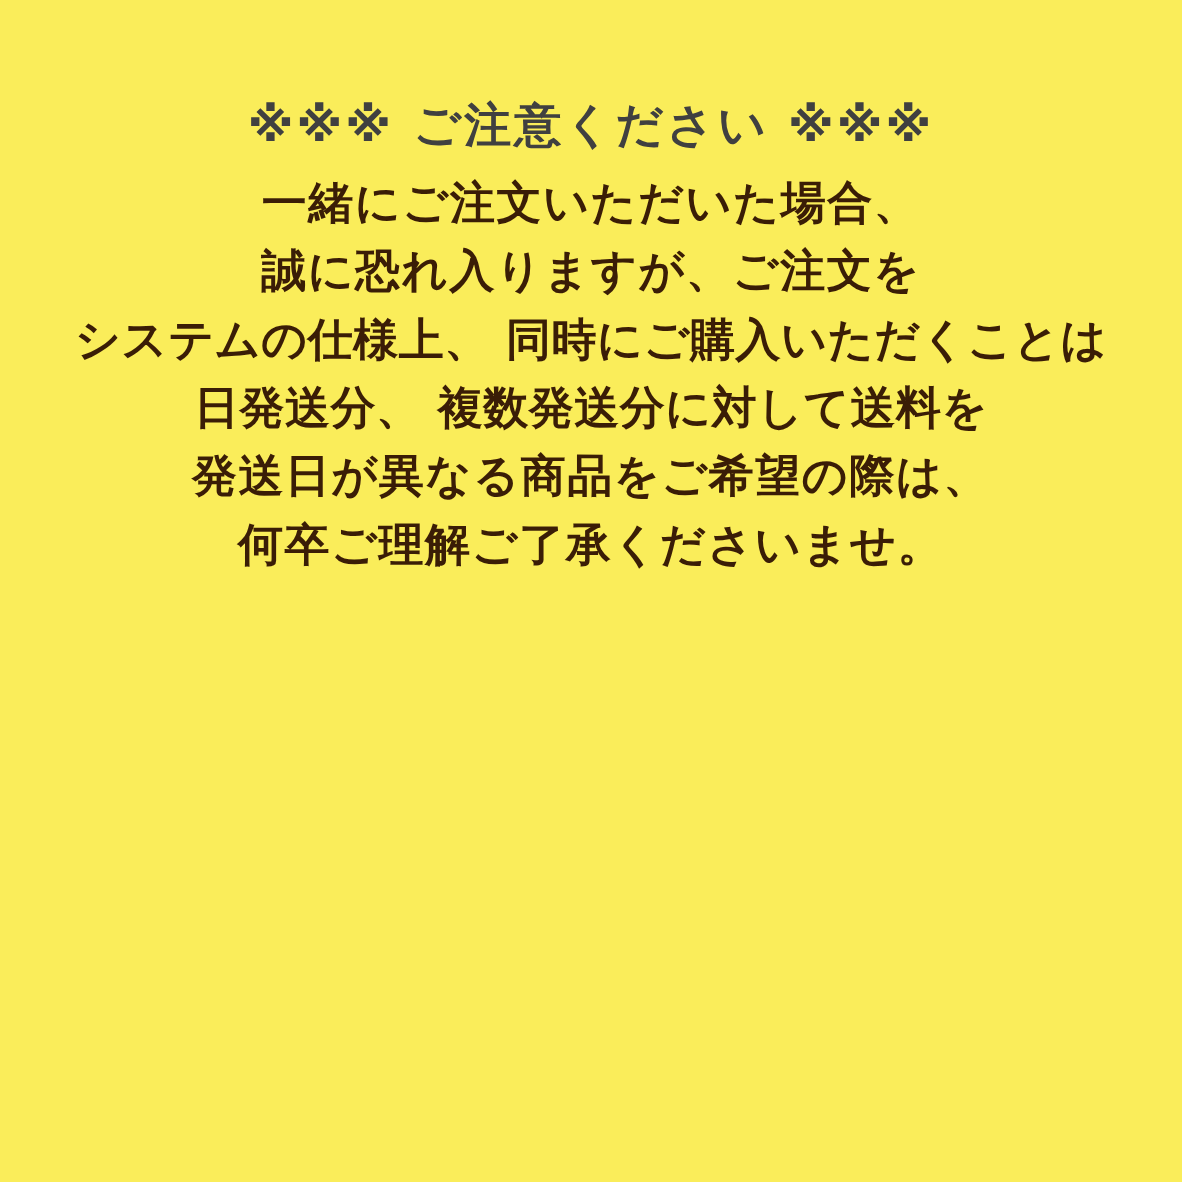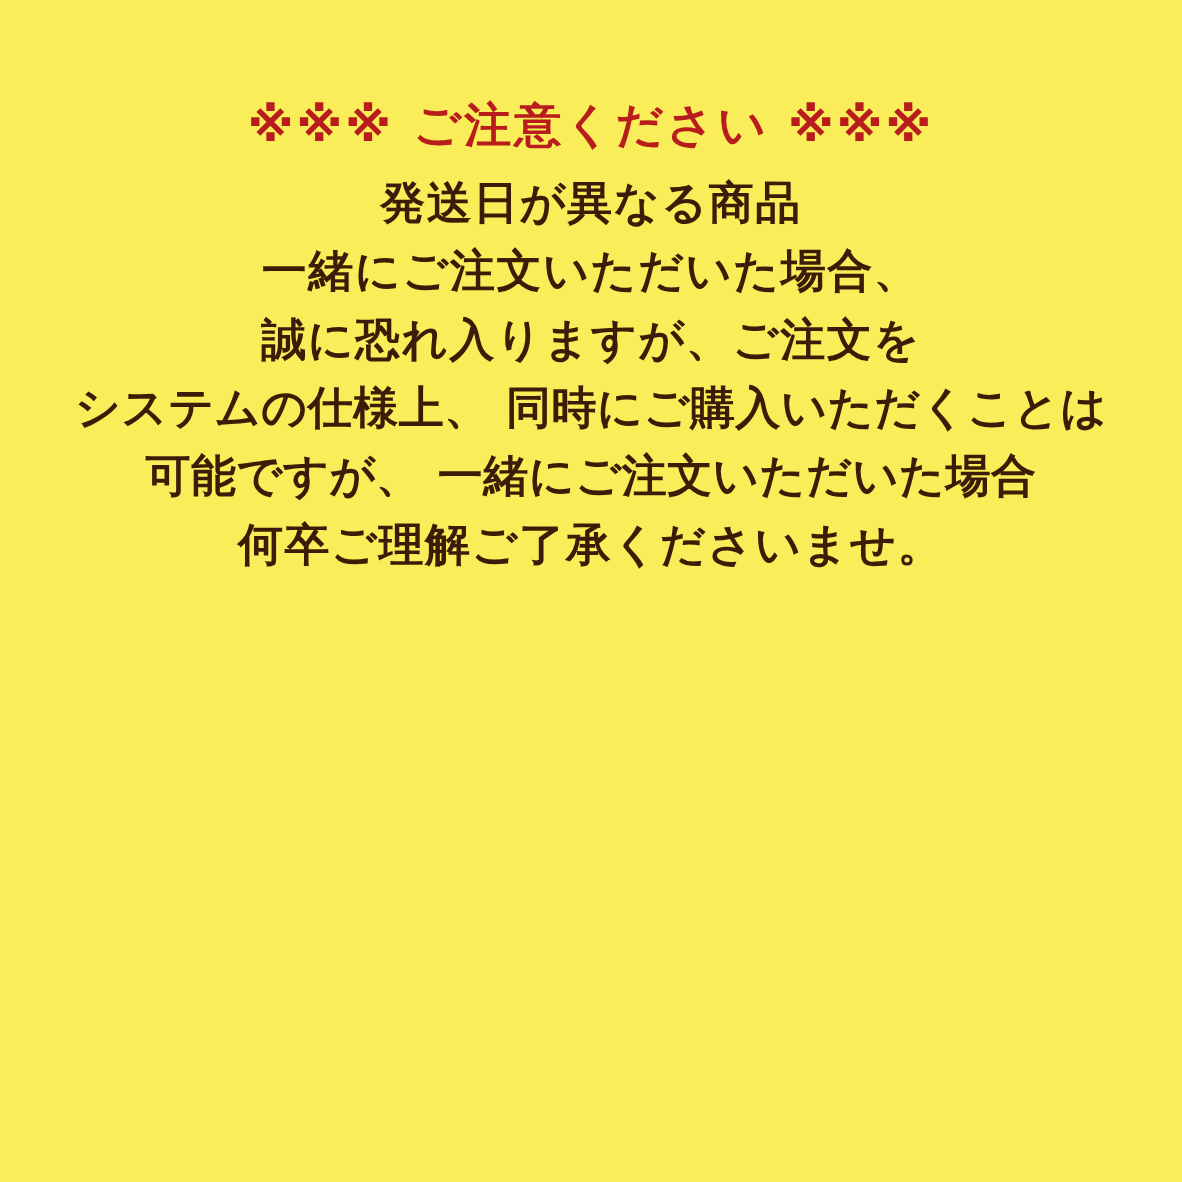--- a/index.html
+++ b/index.html
@@ -18,21 +18,21 @@
     height: 1182px;
     box-sizing: border-box;
     background: #faed5a;
     display: flex;
     flex-direction: column;
     align-items: center;
     justify-content: flex-start;
     padding-top: 96px;
   }
   .notice-heading {
-    color: #b91c1c;
+    color: #404040;
     font-size: 47px;
     font-weight: 700;
     letter-spacing: 3px;
     line-height: 1.25;
     text-align: center;
     margin: 0 0 14px 0;
     white-space: nowrap;
   }
   .notice-body {
     color: #3a1d06;
@@ -53,21 +53,21 @@
   }
 </style>
 </head>
 <body>
 
 <div class="notice-card">
 
   <h1 class="notice-heading">※※※ ご注意ください ※※※</h1>
 
   <div class="notice-body">
-    <span class="notice-line">発送日が異なる商品</span>
     <span class="notice-line">一緒にご注文いただいた場合、</span>
     <span class="notice-line">誠に恐れ入りますが、ご注文を</span>
     <span class="notice-line tight">システムの仕様上、 同時にご購入いただくことは</span>
-    <span class="notice-line tight">可能ですが、 一緒にご注文いただいた場合</span>
+    <span class="notice-line tight">日発送分、 複数発送分に対して送料を</span>
+    <span class="notice-line">発送日が異なる商品をご希望の際は、</span>
     <span class="notice-line">何卒ご理解ご了承くださいませ。</span>
   </div>
 
 </div>
 
 </body></html>

